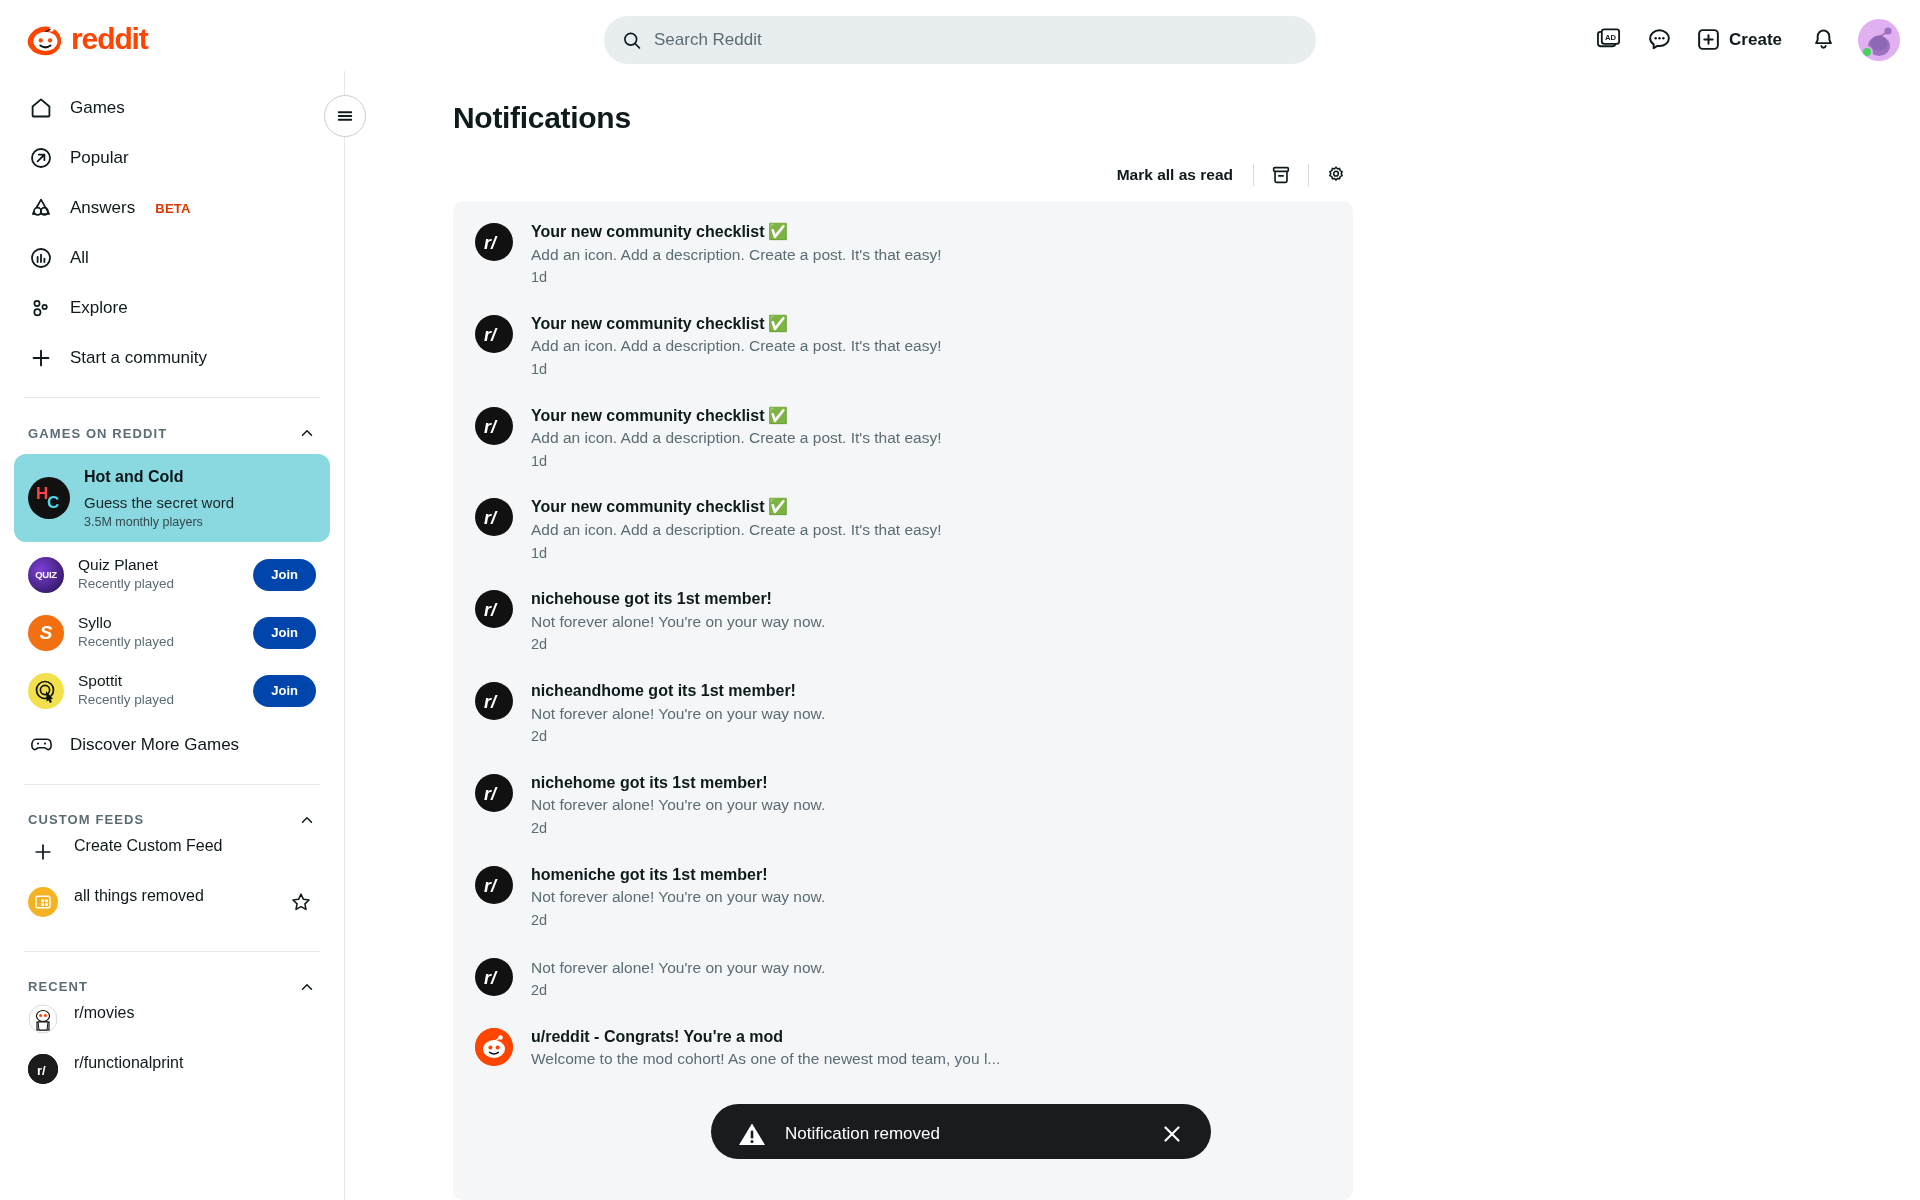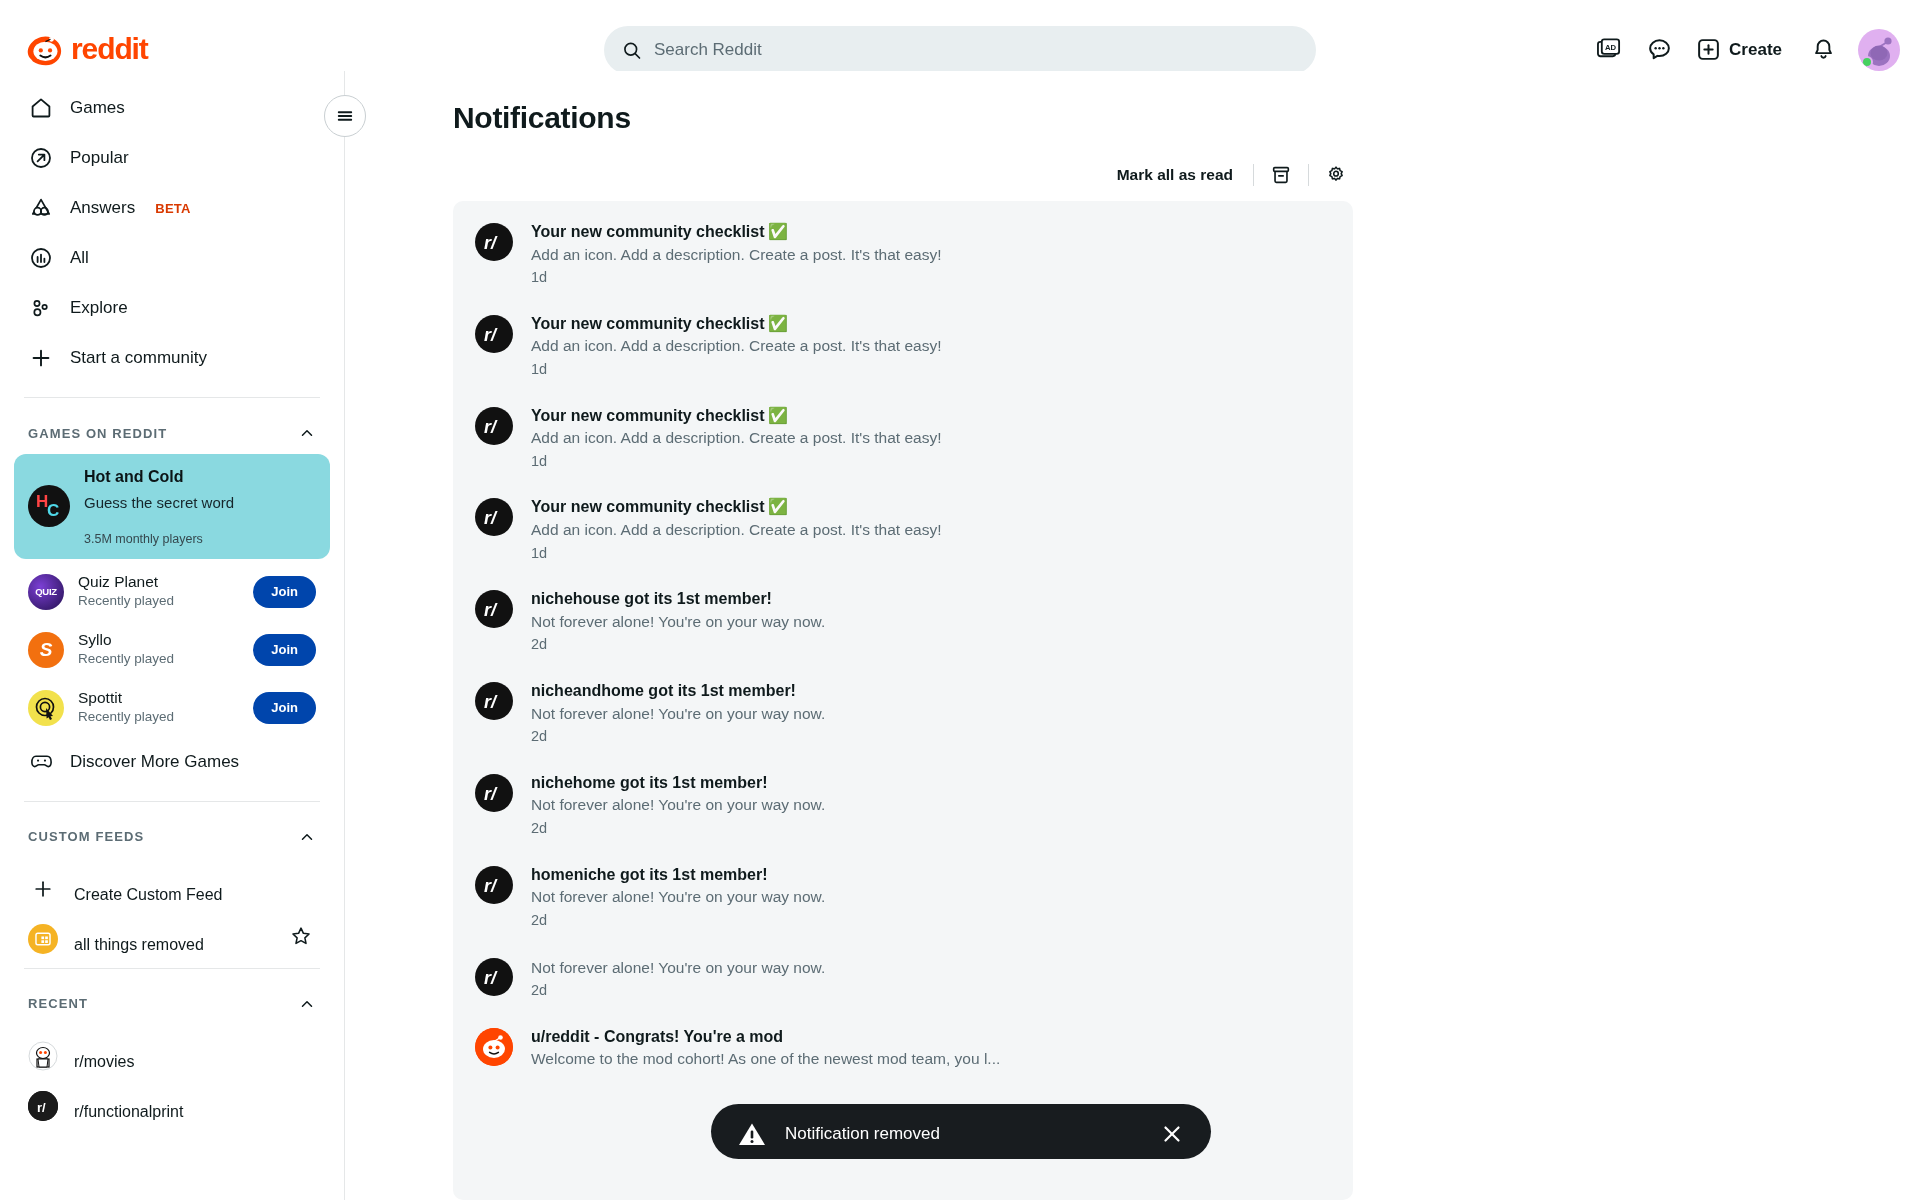--- a/index.html
+++ b/index.html
@@ -6,21 +6,21 @@
   html, body {
     width: 1920px; height: 1200px;
     font-family: "Liberation Sans", sans-serif;
     background: #ffffff;
     overflow: hidden;
     color: #0f1a1c;
   }
 
   
   .header {
-    position: absolute; top: 14px; left: 0;
+    position: absolute; top: 4px; left: 0;
     width: 1920px; height: 71px;
     background: #ffffff;
     border-bottom: 1px solid #e5e7e8;
     display: flex; align-items: center;
   }
   .logo { display: flex; align-items: center; gap: 8px; margin-left: 26px; cursor: pointer; }
   .logo-mark { width: 37px; height: 37px; flex: 0 0 37px; }
   .logo-text { font-size: 30px; font-weight: 700; color: #ff4500; letter-spacing: -1.1px; }
 
   .search-wrap {
@@ -106,21 +106,21 @@
   }
   .hc-logo {
     width: 42px; height: 42px; border-radius: 21px; flex: 0 0 42px;
     background: #111111; position: relative;
     font-weight: 800; font-size: 17px;
   }
   .hc-h { position: absolute; left: 8px; top: 7px; color: #ff4444; }
   .hc-c { position: absolute; left: 19px; top: 16px; color: #4fd8e8; }
   .gc-title { font-size: 16px; font-weight: 700; color: #0b1416; line-height: 1.25; }
   .gc-sub { font-size: 15px; color: #16262b; line-height: 1.3; margin-top: 6px; }
-  .gc-meta { font-size: 12.5px; color: #35484e; margin-top: 19px; }
+  .gc-meta { font-size: 12.5px; color: #35484e; margin-top: 2px; }
 
   .game-row {
     display: flex; align-items: center; gap: 14px;
     margin: 0 14px; padding: 8px 14px; border-radius: 8px;
     height: 58px; cursor: pointer;
   }
   .g-icon {
     width: 36px; height: 36px; border-radius: 18px; flex: 0 0 36px;
     display: flex; align-items: center; justify-content: center;
     font-weight: 800; color: #fff; font-size: 15px; overflow: hidden;
@@ -129,21 +129,21 @@
   .g-name { font-size: 15.5px; color: #0f1a1c; line-height: 1.2; }
   .g-sub { font-size: 13.5px; color: #5c6c74; line-height: 1.3; }
   .join-btn {
     background: #0045ac; color: #fff; border: none;
     border-radius: 18px; height: 32px; padding: 0 18px;
     font-family: "Liberation Sans", sans-serif;
     font-size: 13px; font-weight: 700; cursor: pointer;
   }
 
   .feed-row {
-    display: flex; align-items: flex-end; gap: 16px;
+    display: flex; align-items: flex-start; gap: 16px;
     margin: 0 14px; padding: 0 14px; height: 50px;
     border-radius: 8px; cursor: pointer; font-size: 16px;
   }
   .feed-ic {
     width: 30px; height: 30px; border-radius: 15px; flex: 0 0 30px;
     display: flex; align-items: center; justify-content: center;
   }
   .star-btn { margin-left: auto; cursor: pointer; background: none; border: none; padding: 4px; }
 
   

